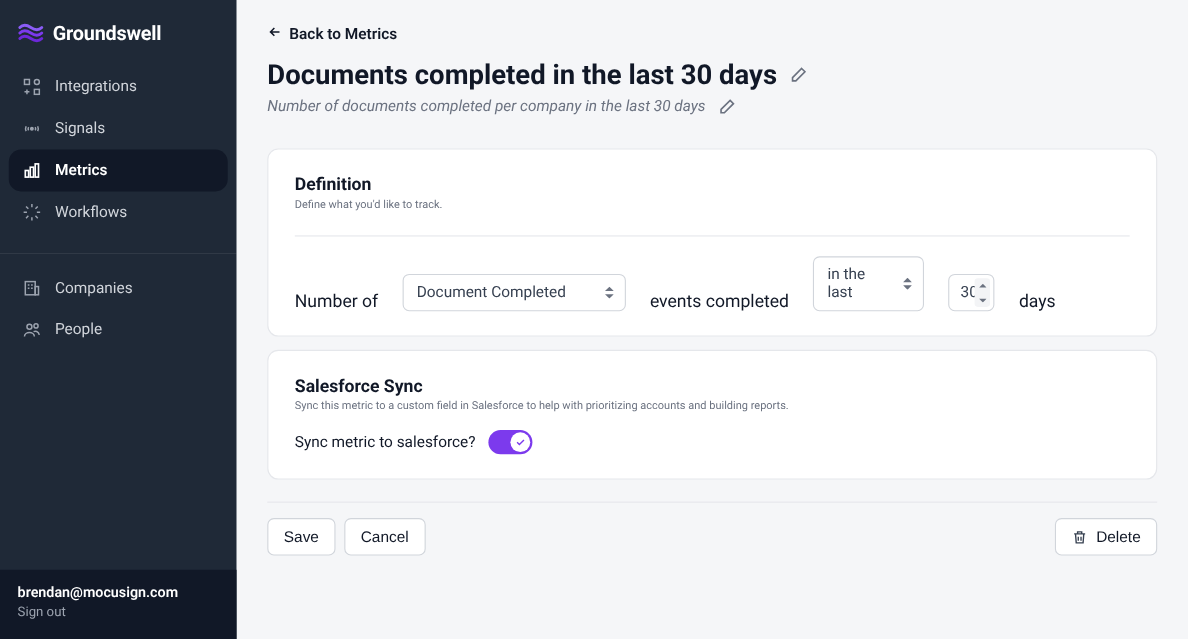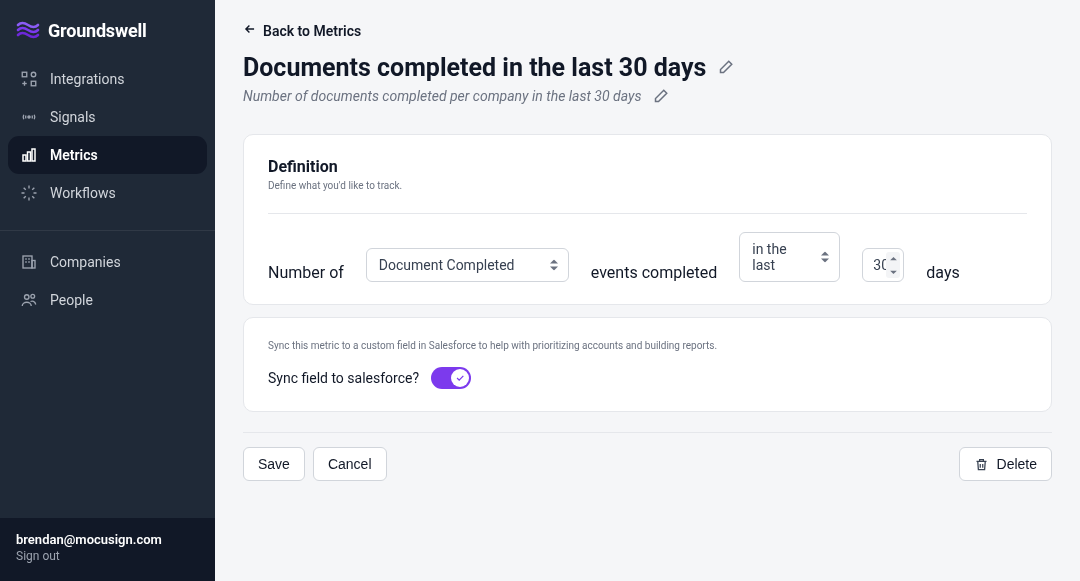--- a/index.html
+++ b/index.html
@@ -212,23 +212,24 @@
                 <path d="M5 6L0 1h10z"></path>
               </svg>
             </div>
         </div>
       </div>
       <span>days</span>
     </div>
   </div>
 
   <div class="card">
+    <div class="card-title">Salesforce Sync</div>
     <div class="card-desc">Sync this metric to a custom field in Salesforce to help with prioritizing accounts and building reports.</div>
     <div class="sync-row">
-      <span class="sync-label">Sync field to salesforce?</span>
+      <span class="sync-label">Sync metric to salesforce?</span>
       <div class="toggle">
         <div class="toggle-knob">
           <svg viewBox="0 0 24 24" fill="none" stroke-width="3">
               <path d="M5 12l5 5L20 7"></path>
             </svg>
         </div>
       </div>
     </div>
   </div>
 

